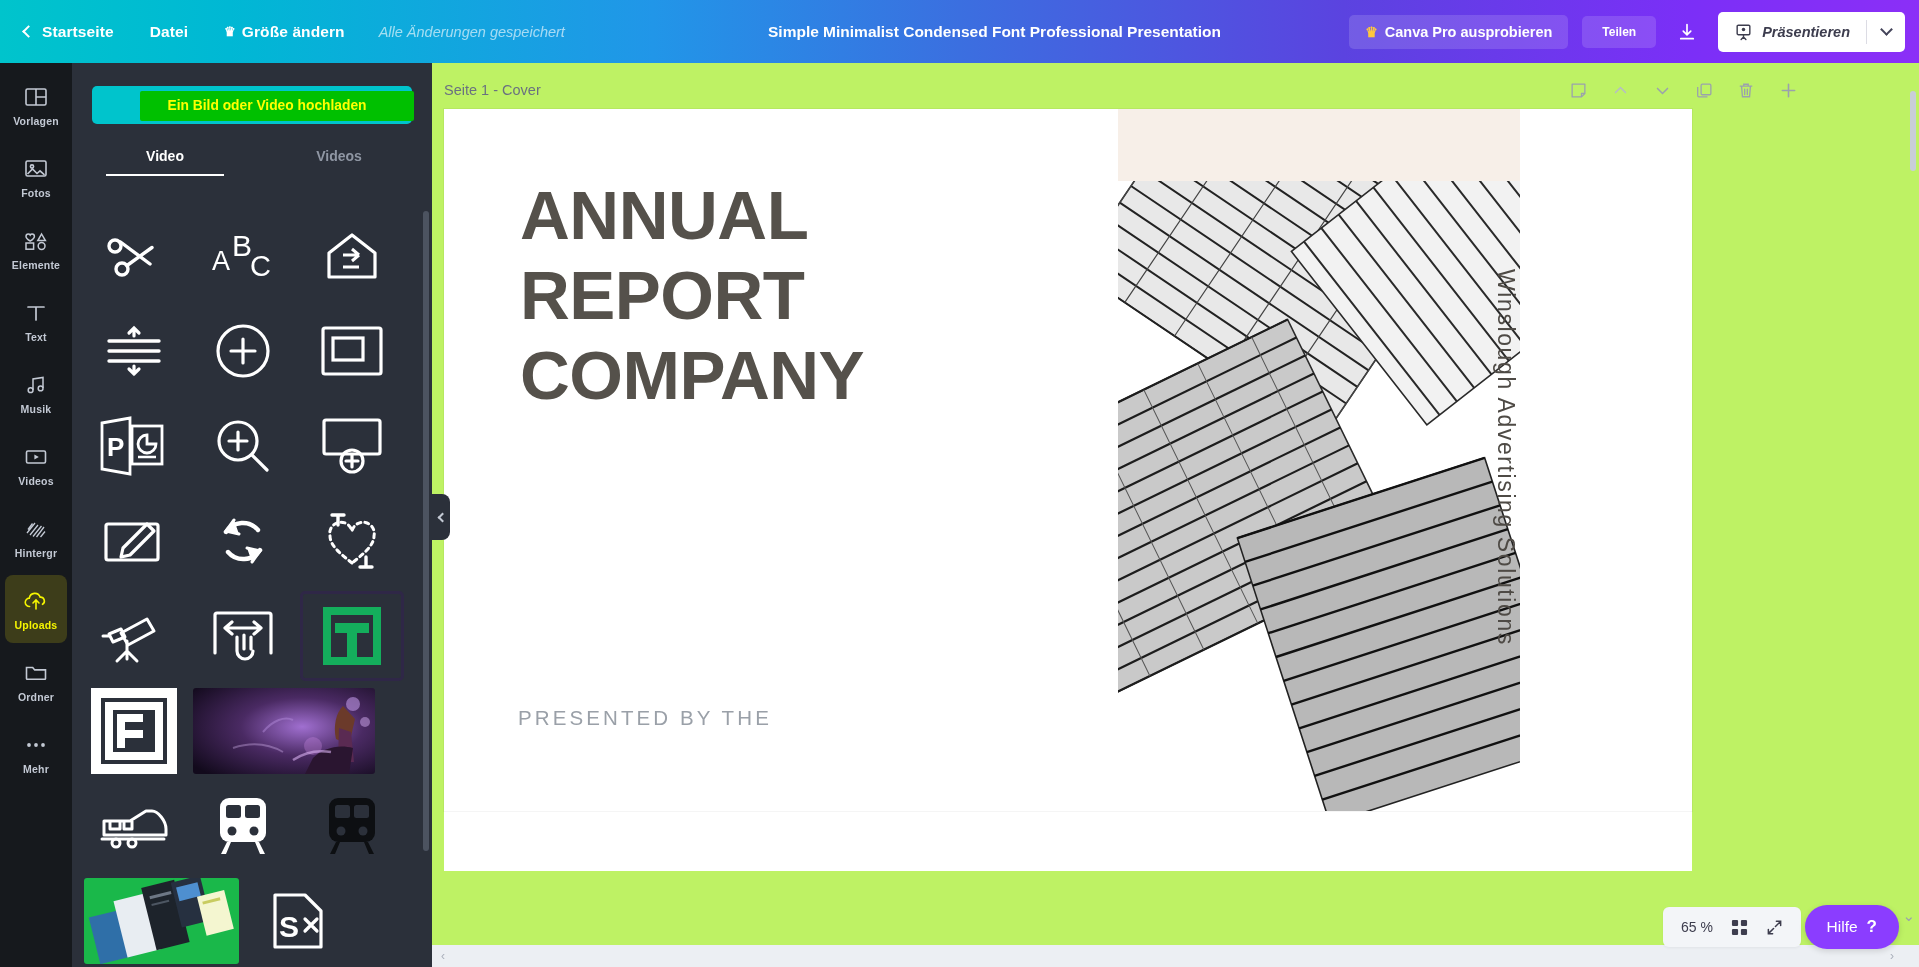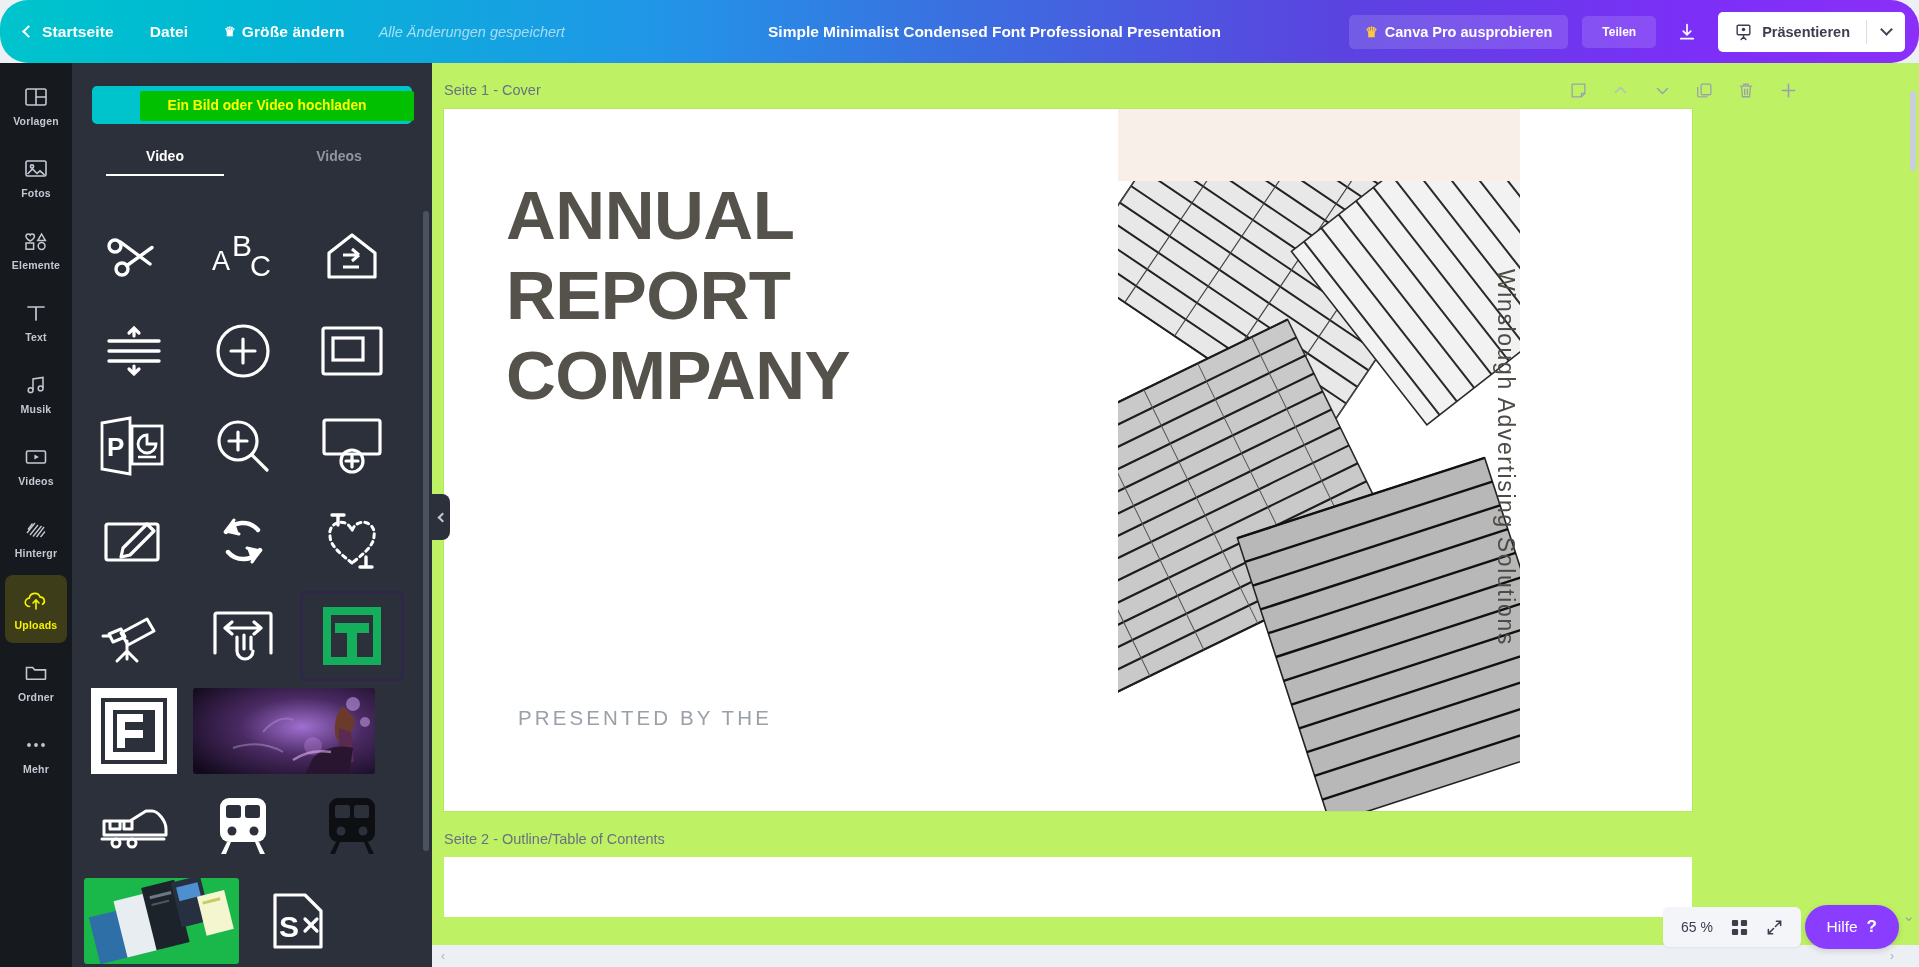--- a/index.html
+++ b/index.html
@@ -9,21 +9,21 @@
     font-family: "Liberation Sans", sans-serif;
     background: #eceff3;
   }
   #app { position: relative; width: 1919px; height: 967px; }
 
   
   .topbar {
     position: absolute; top: 0; left: 0; width: 1919px; height: 63px;
     background: linear-gradient(90deg, #00c4cc 0%, #00b8d4 12%, #2196e8 34%,
                                 #3b6fe0 50%, #5b43e0 70%, #7b2ff7 88%, #8b2ff7 100%);
-    display: flex; align-items: center; z-index: 40; border-radius: 28px;
+    display: flex; align-items: center; z-index: 40;
   }
   .tb-left { display: flex; align-items: center; height: 100%; padding-left: 18px; gap: 0px; }
   .tb-item {
     color: #fff; font-size: 15.5px; font-weight: 700;
     padding: 0 18px; height: 100%; display: flex; align-items: center;
     cursor: pointer; white-space: nowrap; letter-spacing: .1px;
   }
   .tb-item.home { gap: 9px; padding-left: 6px; }
   .chev-left {
     display: inline-block; width: 9px; height: 9px;
@@ -61,21 +61,21 @@
     background: rgba(255,255,255,.14); border-radius: 5px;
     color: #fff; font-size: 12px; font-weight: 700;
     padding: 9px 20px; cursor: pointer; margin-right: 10px;
   }
   .btn-dl {
     width: 42px; height: 38px; display: flex; align-items: center; justify-content: center;
     cursor: pointer; margin-right: 10px;
   }
   .present-group {
     display: flex; align-items: center; background: #fff; border-radius: 5px;
-    height: 40px; overflow: hidden;
+    height: 40px; overflow: hidden; font-style: italic;
   }
   .btn-present {
     display: flex; align-items: center; gap: 9px;
     color: #3d3d4e; font-size: 14.5px; font-weight: 700;
     padding: 0 16px; height: 100%; cursor: pointer; white-space: nowrap;
   }
   .present-div { width: 1px; height: 24px; background: #dcdce4; }
   .btn-present-caret {
     width: 38px; height: 100%; display: flex; align-items: center; justify-content: center;
     cursor: pointer;
@@ -186,21 +186,21 @@
   .slide {
     position: relative; width: 1248px; height: 702px; background: #fff;
     margin-left: 12px; overflow: hidden;
     box-shadow: 0 0 0 1px rgba(0,0,0,.04);
   }
   .slide-beige {
     position: absolute; left: 674px; top: 0; width: 402px; height: 85px;
     background: #f7efe8;
   }
   .slide-title {
-    position: absolute; left: 62px; top: 72px;
+    position: absolute; left: 76px; top: 72px;
     font-size: 69px; font-weight: 700; line-height: 1.0;
     color: #55514b; letter-spacing: -0.5px;
   }
   .slide-title div { margin-bottom: 11px; }
   .slide-sub {
     position: absolute; left: 74px; top: 595px;
     font-size: 20.5px; line-height: 1.35; color: #9aa0a8;
     letter-spacing: 3.1px; font-weight: 400;
   }
   .slide-photo {
@@ -746,21 +746,20 @@
               </g>
             </g>
           </g>
           <rect width="402" height="630" fill="none"></rect>
         </svg>
       </div>
 
       <div class="slide-vert">Winslough Advertising Solutions</div>
     </div>
 
-    <div class="page2-label">Seite 2 - Outline/Table of Contents</div>
     <div class="slide2"></div>
 
     <div class="canvas-scroll"></div>
   </div>
 
   <div class="bottom-strip">
     <div class="bs-arrow-l">‹</div>
     <div class="bs-arrow-r">›</div>
   </div>
 

